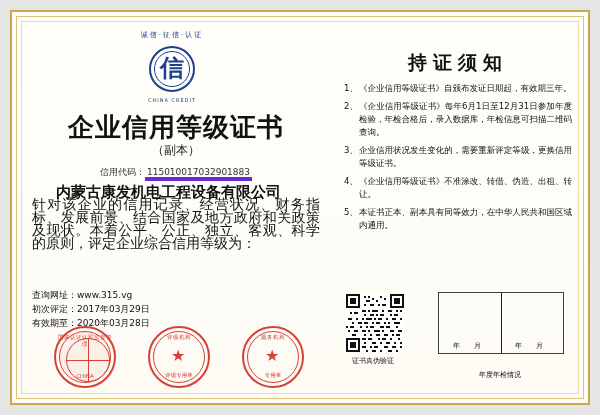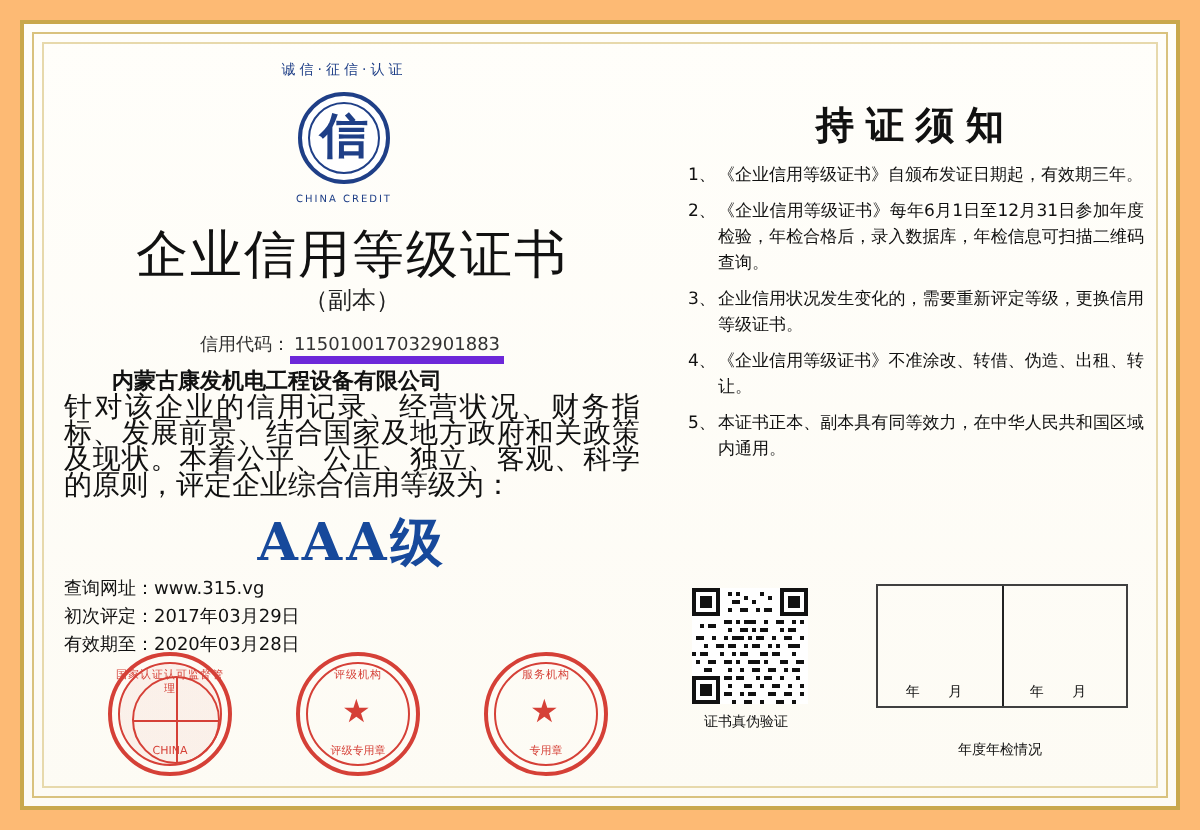--- a/index.html
+++ b/index.html
@@ -5,21 +5,21 @@
   html,body{margin:0;padding:0;}
   body{
     width:600px;height:415px;
     background:#ffffff;
     font-family:"DejaVu Sans","Liberation Sans",sans-serif;
     overflow:hidden;
   }
   .page{
     position:relative;
     width:600px;height:415px;
-    background:#fdba74;
+    background:#e5e5e5;
     box-sizing:border-box;
   }
   
   .frame-outer{
     position:absolute;left:10px;top:10px;right:10px;bottom:10px;
     border:2px solid #c9a84c;
     background:linear-gradient(180deg,#fffefa 0%,#fdfbf4 100%);
   }
   .frame-inner{
     position:absolute;left:16px;top:16px;right:16px;bottom:16px;
@@ -61,39 +61,39 @@
     text-align:center;font-size:24px;line-height:24px;color:#1f3f87;
     font-family:"DejaVu Serif","Liberation Serif",serif;font-weight:bold;
   }
   .seal-bottom{
     position:absolute;left:0;right:0;bottom:-1px;
     text-align:center;font-size:5px;color:#1f3f87;letter-spacing:1px;
   }
 
   .cert-title{
     position:absolute;left:0;top:84px;width:300px;text-align:center;
-    font-size:26px;font-weight:normal;color:#111;
+    font-size:26px;font-weight:bold;color:#111;
     font-family:"DejaVu Serif","Liberation Serif",serif;
     letter-spacing:1px;
   }
   .cert-sub{
     position:absolute;left:0;top:116px;width:300px;text-align:center;
     font-size:12px;color:#222;
     font-family:"DejaVu Serif","Liberation Serif",serif;
   }
   .code-line{
     position:absolute;left:0;top:140px;width:300px;text-align:center;
     font-size:9px;color:#333;
   }
   .code-line .u{
     border-bottom:4px solid #6d28d9;padding:0 2px;
   }
   .company{
     position:absolute;left:6px;top:157px;width:288px;
-    font-size:11px;color:#111;font-weight:bold;padding-left:24px;
+    font-size:15px;color:#111;font-weight:bold;padding-left:24px;
   }
   .body-text{
     position:absolute;left:6px;top:172px;width:288px;
     font-size:14px;line-height:13px;color:#111;text-align:justify;
   }
   .grade{
     position:absolute;left:0;top:228px;width:300px;text-align:center;
     font-size:26px;font-weight:bold;color:#17499b;
     font-family:"DejaVu Serif","Liberation Serif",serif;
     letter-spacing:2px;
@@ -223,21 +223,20 @@
 
       <div class="cert-title">企业信用等级证书</div>
       <div class="cert-sub">（副本）</div>
 
       <div class="code-line">
         <span>信用代码：</span><span class="u">115010017032901883</span>
       </div>
 
       <div class="company">内蒙古康发机电工程设备有限公司</div>
       <div class="body-text">针对该企业的信用记录、经营状况、财务指标、发展前景、结合国家及地方政府和关政策及现状。本着公平、公正、独立、客观、科学的原则，评定企业综合信用等级为：</div>
-      <div class="grade">AAA级</div>
 
       <div class="meta">
         <div>查询网址：www.315.vg</div>
         <div>初次评定：2017年03月29日</div>
         <div>有效期至：2020年03月28日</div>
       </div>
 
       <div class="stamps">
         <div class="stamp globe">
           <div class="ring"></div>

